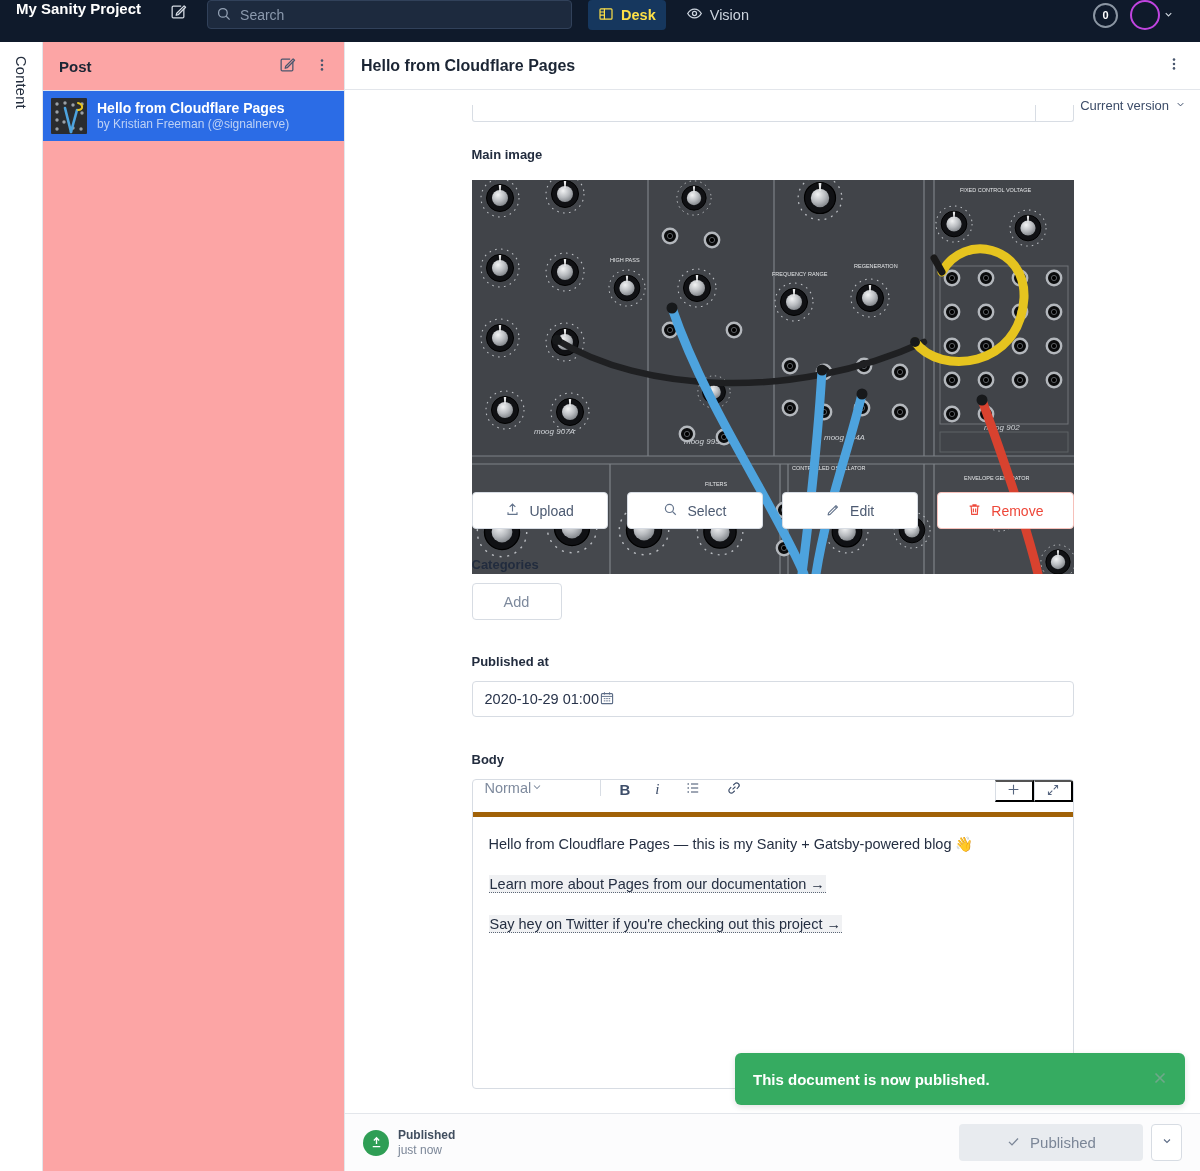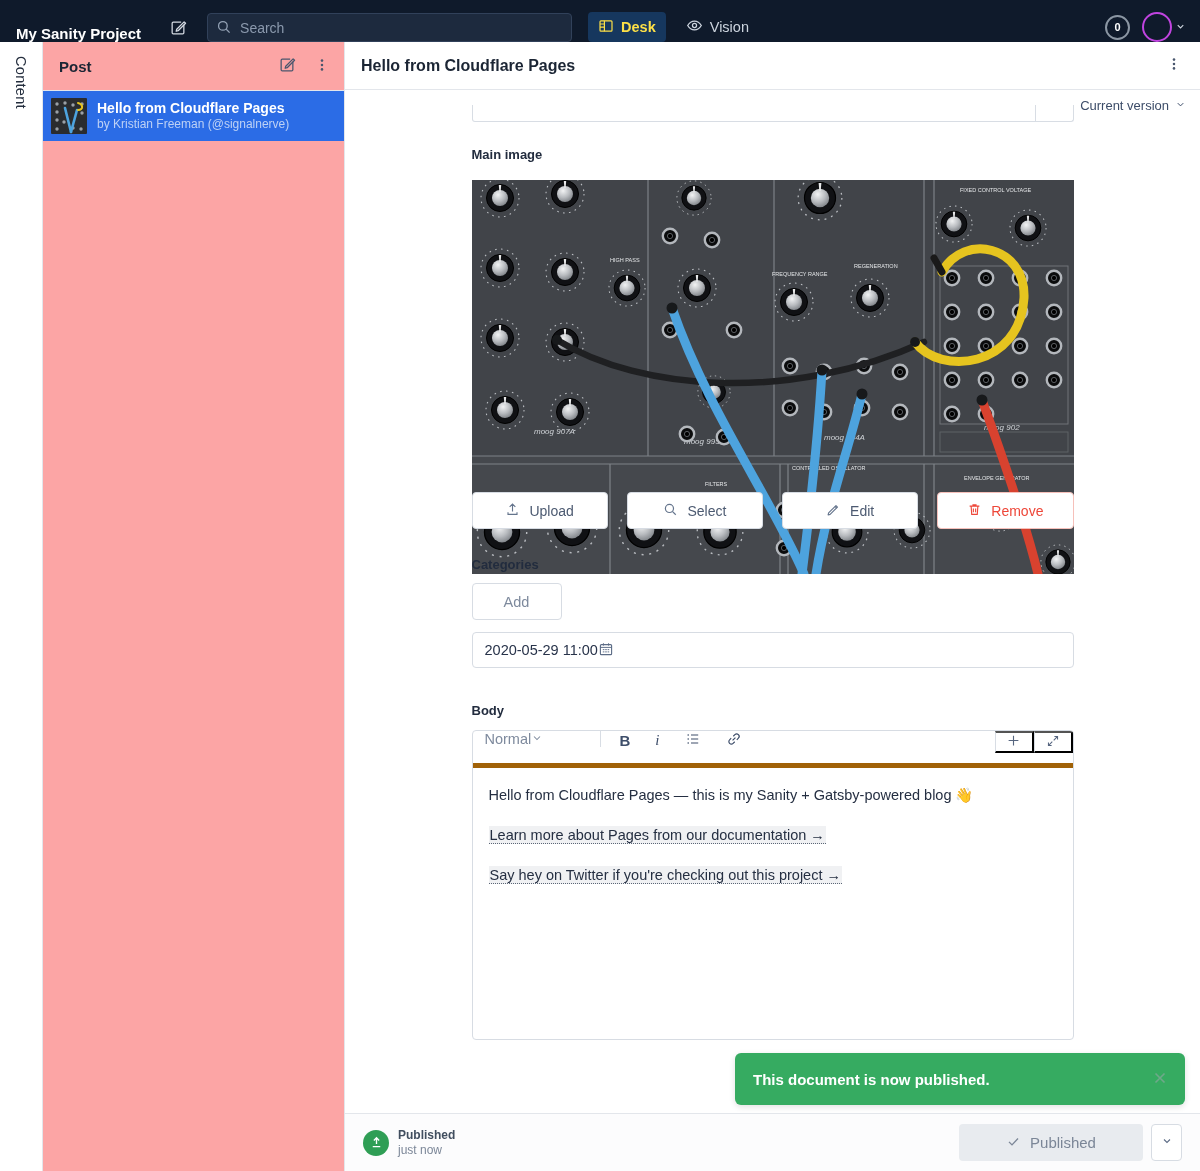--- a/index.html
+++ b/index.html
@@ -1,21 +1,21 @@
 <!DOCTYPE html>
 <html><head>
 <meta charset="utf-8">
 <style>
   * { margin:0; padding:0; box-sizing:border-box; }
   html,body { background:#e8eaed; }
   body { font-family:"Liberation Sans", sans-serif; }
   .page { position:relative; width:1200px; height:1171px; background:#fff; overflow:hidden; margin:0 auto; }
 
   
-  .navbar { height:42px; background:#0f1a2b; display:flex; align-items:flex-end; padding:0 14px 0 16px; }
+  .navbar { height:42px; background:#0f1a2b; display:flex; align-items:flex-start; padding:0 26px 0 16px; }
   .brand { color:#fff; font-size:15px; font-weight:bold; margin-right:24px; white-space:nowrap; }
   .nav-icon-btn { width:26px; height:26px; display:flex; align-items:center; justify-content:center;
                   color:#d6dce4; background:none; border:0; cursor:pointer; margin-right:16px; }
   .searchbox { position:relative; width:365px; height:29px; margin-right:16px; }
   .searchbox svg { position:absolute; left:9px; top:6px; color:#93a1b4; }
   .searchbox input { width:100%; height:100%; background:#1d2a3e; border:1px solid #31415a; border-radius:4px;
                      color:#e8edf4; font-size:14px; padding:0 10px 0 32px; outline:none;
                      font-family:"Liberation Sans", sans-serif; }
   .searchbox input::placeholder { color:#8b99ad; }
   .nav-tabs { display:flex; align-items:center; gap:10px; }
@@ -421,22 +421,23 @@
                   <path d="M3.5 5.5h13M8 5.5V3.8h4v1.7M5.5 5.5l.8 11h7.4l.8-11M8.5 8.5v5M11.5 8.5v5"></path>
                 </svg>
               </span>
               <span>Remove</span>
             </button>
           </div>
 
           <label class="field-label lbl-categories">Categories</label>
           <button class="add-btn">Add</button>
 
+          <label class="field-label lbl-published">Published at</label>
           <div class="date-input">
-            <span>2020-05-29 11:00</span>
+            <span>2020-10-29 01:00</span>
             <span>
               <svg width="16" height="16" viewBox="0 0 20 20" fill="none" stroke="currentColor" stroke-width="1.4">
                 <rect x="3" y="4.5" width="14" height="12.5" rx="1.2"></rect>
                 <path d="M3 8h14M6.8 2.8v3M13.2 2.8v3M6 10.8h2M9 10.8h2M12 10.8h2M6 13.6h2M9 13.6h2M12 13.6h2" stroke-width="1.2"></path>
               </svg>
             </span>
           </div>
 
           <label class="field-label lbl-body">Body</label>
           <div class="editor-box">

